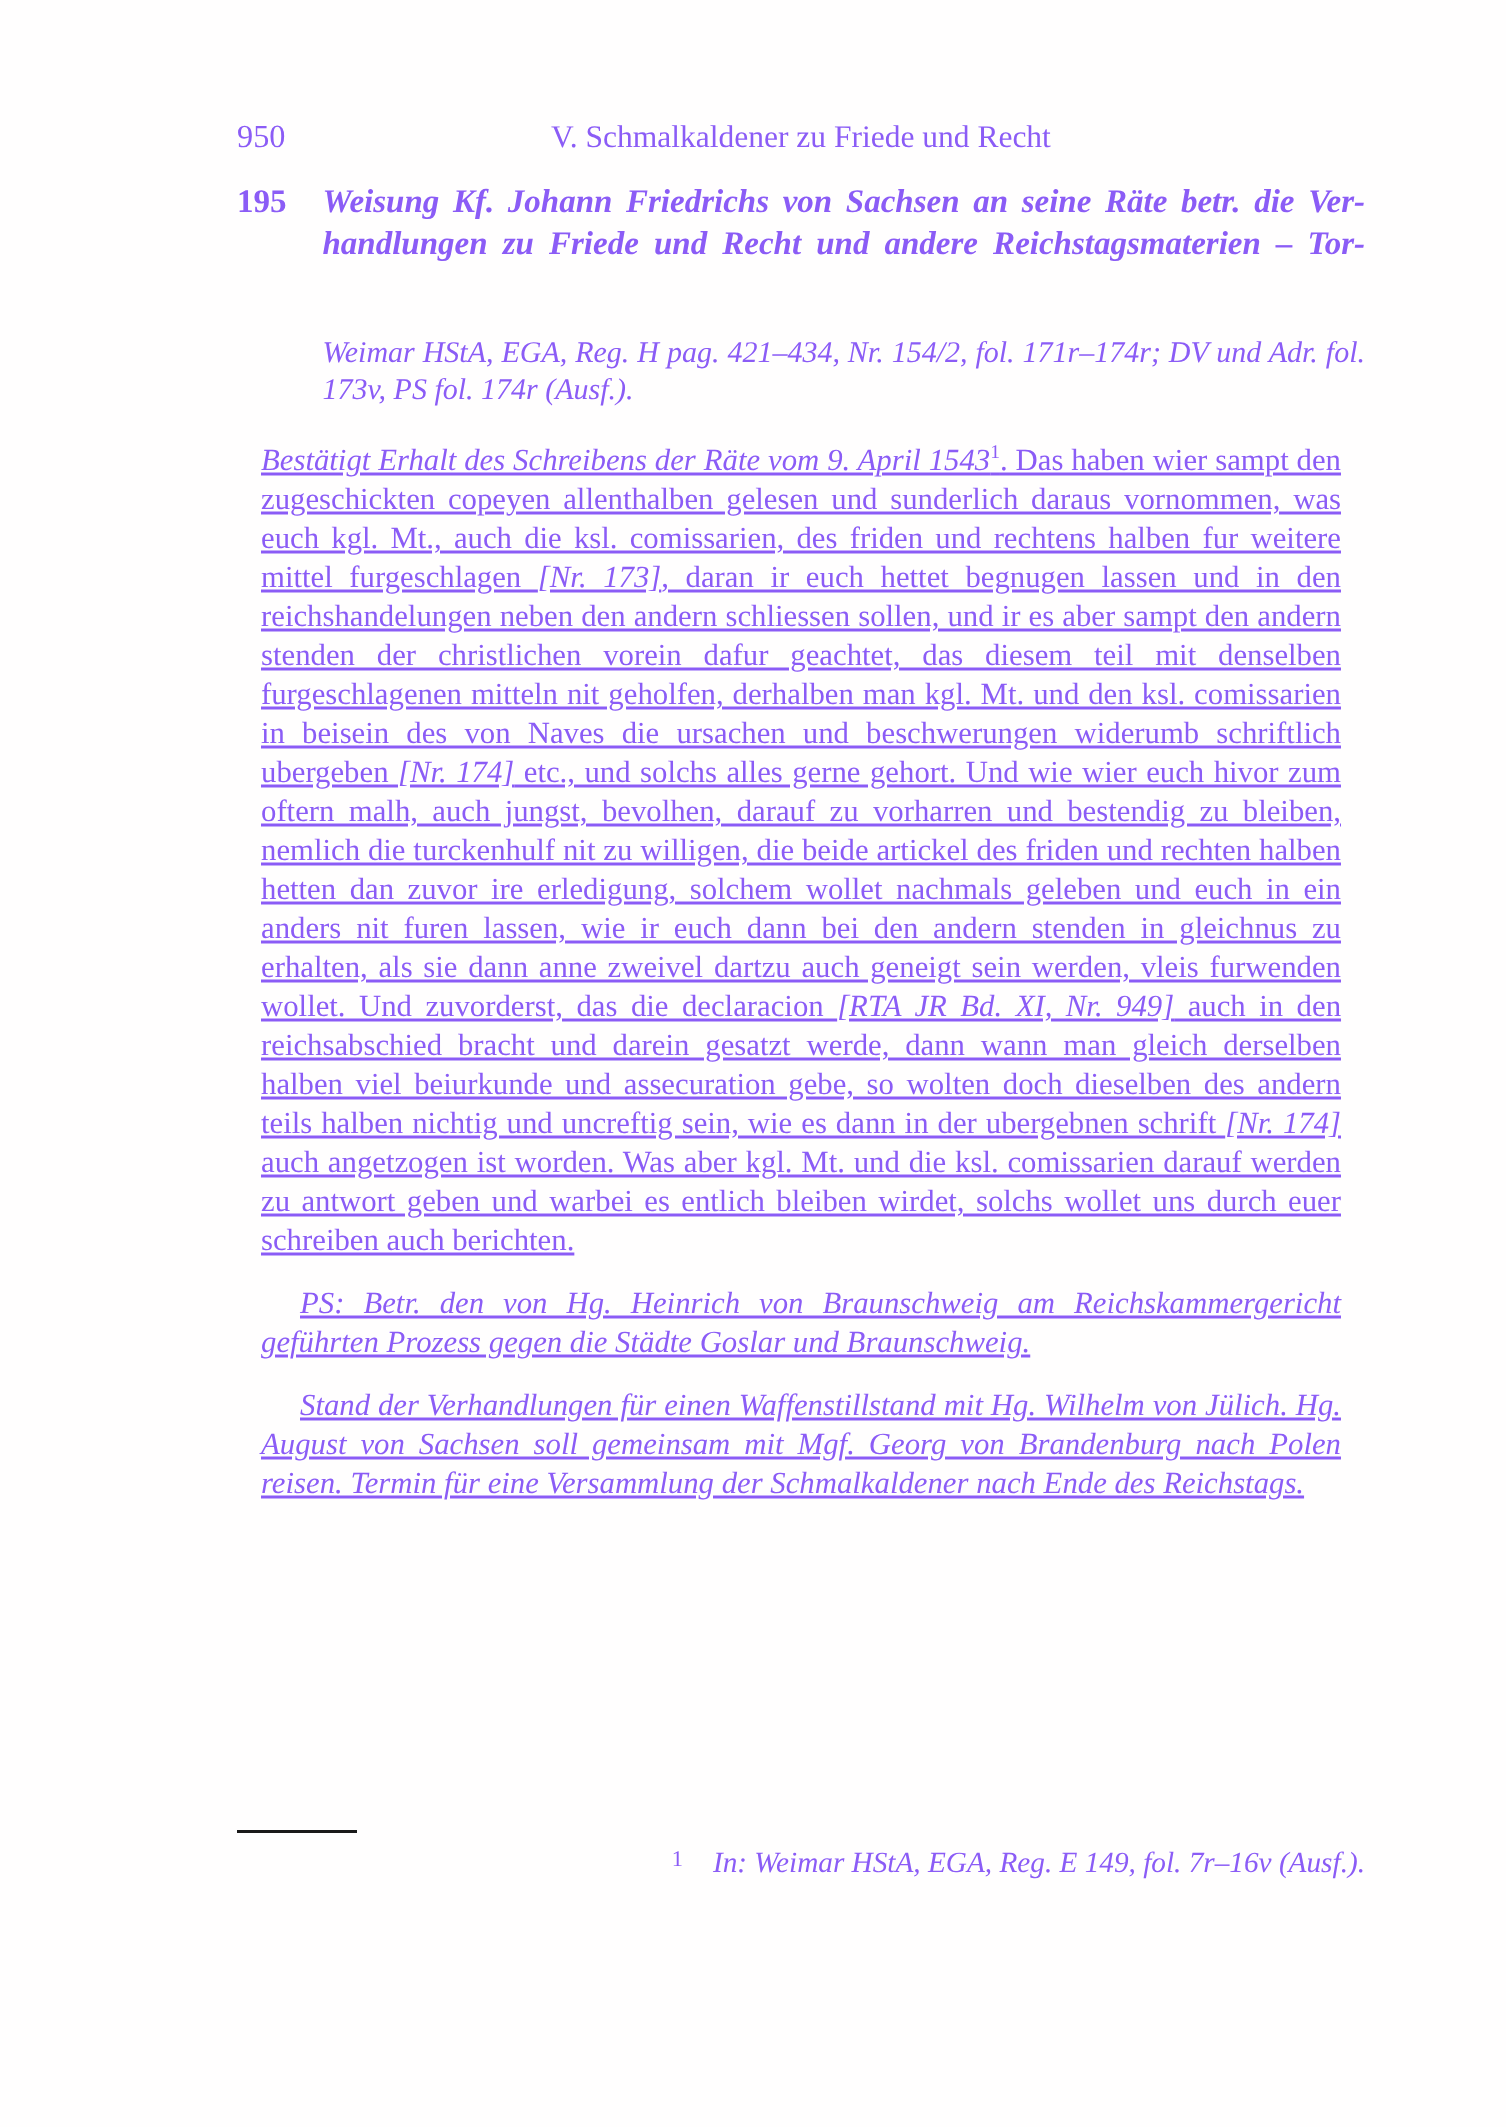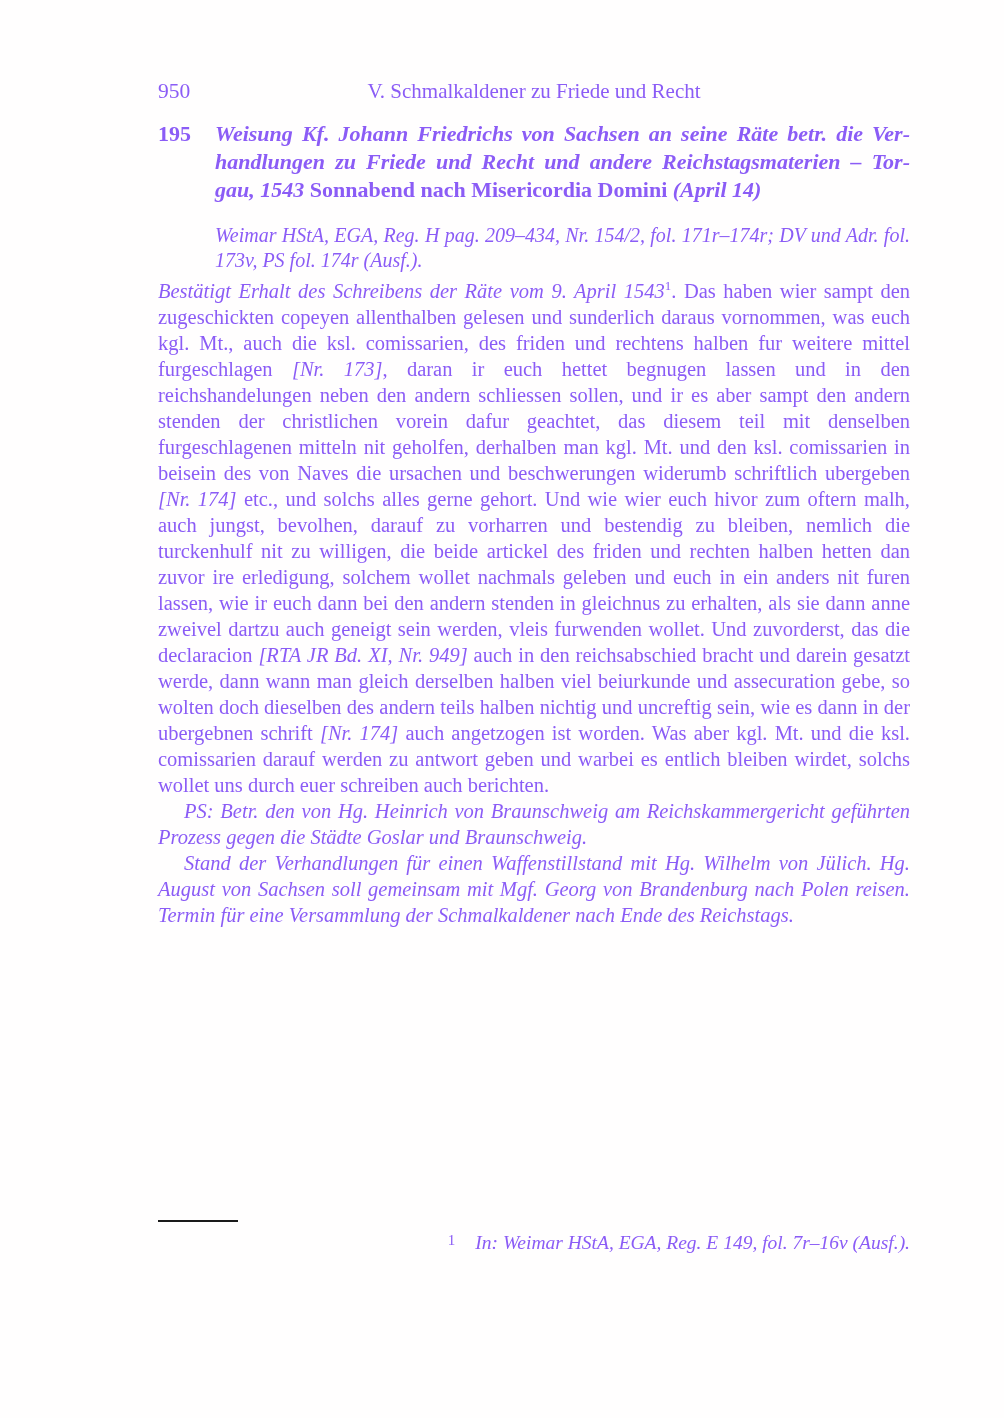--- a/index.html
+++ b/index.html
@@ -73,21 +73,21 @@
   
   .bodytext {
     position: absolute;
     left: 158px;
     top: 278px;
     width: 752px;
     font-size: 20.5px;
     line-height: 26px;
     text-align: justify;
   }
-  .bodytext p { margin: 0; }
+  .bodytext p { margin: 16px; text-decoration: underline; }
   .p-italic {
     font-style: italic;
     text-indent: 26px;
   }
   .it { font-style: italic; }
   sup.fnref {
     font-size: 13px;
     line-height: 0;
     vertical-align: super;
   }
@@ -125,25 +125,24 @@
   <div class="header">
     <span class="pagenum">950</span>
     <span class="runhead">V. Schmalkaldener zu Friede und Recht</span>
   </div>
 
   <div class="entry-head">
     <span class="entry-num">195</span>
     <div class="title">
       <div class="title-line just">Weisung Kf. Johann Friedrichs von Sachsen an seine Räte betr. die Ver-</div>
       <div class="title-line just">handlungen zu Friede und Recht und andere Reichstagsmaterien – Tor-</div>
-      <div class="title-line"><span>gau, 1543</span><span class="roman"> Sonnabend nach Misericordia Domini </span><span>(April 14)</span></div>
     </div>
   </div>
 
-  <div class="source">Weimar HStA, EGA, Reg. H pag. 209–434, Nr. 154/2, fol. 171r–174r; DV und Adr. fol. 173v, PS fol. 174r (Ausf.).</div>
+  <div class="source">Weimar HStA, EGA, Reg. H pag. 421–434, Nr. 154/2, fol. 171r–174r; DV und Adr. fol. 173v, PS fol. 174r (Ausf.).</div>
 
   <div class="bodytext">
     <p><span class="it">Bestätigt Erhalt des Schreibens der Räte vom 9. April 1543</span><sup class="fnref">1</sup><span>. Das haben wier sampt den zugeschickten copeyen allenthalben gelesen und sunderlich daraus vornommen, was euch kgl. Mt., auch die ksl. comissarien, des friden und rechtens halben fur weitere mittel furgeschlagen </span><span class="it">[Nr. 173]</span><span>, daran ir euch hettet begnugen lassen und in den reichshandelungen neben den andern schliessen sollen, und ir es aber sampt den andern stenden der christlichen vorein dafur geachtet, das diesem teil mit denselben furgeschlagenen mitteln nit geholfen, derhalben man kgl. Mt. und den ksl. comissarien in beisein des von Naves die ursachen und beschwerungen widerumb schriftlich ubergeben </span><span class="it">[Nr. 174]</span><span> etc., und solchs alles gerne gehort. Und wie wier euch hivor zum oftern malh, auch jungst, bevolhen, darauf zu vorharren und bestendig zu bleiben, nemlich die turckenhulf nit zu willigen, die beide artickel des friden und rechten halben hetten dan zuvor ire erledigung, solchem wollet nachmals geleben und euch in ein anders nit furen lassen, wie ir euch dann bei den andern stenden in gleichnus zu erhalten, als sie dann anne zweivel dartzu auch geneigt sein werden, vleis furwenden wollet. Und zuvorderst, das die declaracion </span><span class="it">[RTA JR Bd. XI, Nr. 949]</span><span> auch in den reichsabschied bracht und darein gesatzt werde, dann wann man gleich derselben halben viel beiurkunde und assecuration gebe, so wolten doch dieselben des andern teils halben nichtig und uncreftig sein, wie es dann in der ubergebnen schrift </span><span class="it">[Nr. 174]</span><span> auch angetzogen ist worden. Was aber kgl. Mt. und die ksl. comissarien darauf werden zu antwort geben und warbei es entlich bleiben wirdet, solchs wollet uns durch euer schreiben auch berichten.</span></p>
     <p class="p-italic">PS: Betr. den von Hg. Heinrich von Braunschweig am Reichskammergericht geführten Prozess gegen die Städte Goslar und Braunschweig.</p>
     <p class="p-italic">Stand der Verhandlungen für einen Waffenstillstand mit Hg. Wilhelm von Jülich. Hg. August von Sachsen soll gemeinsam mit Mgf. Georg von Brandenburg nach Polen reisen. Termin für eine Versammlung der Schmalkaldener nach Ende des Reichstags.</p>
   </div>
 
   <div class="footnotes">
     <div class="fn-rule"></div>
     <div class="fn-line"><span class="fn-num">1</span><span class="fn-text">In: Weimar HStA, EGA, Reg. E 149, fol. 7r–16v (Ausf.).</span></div>

